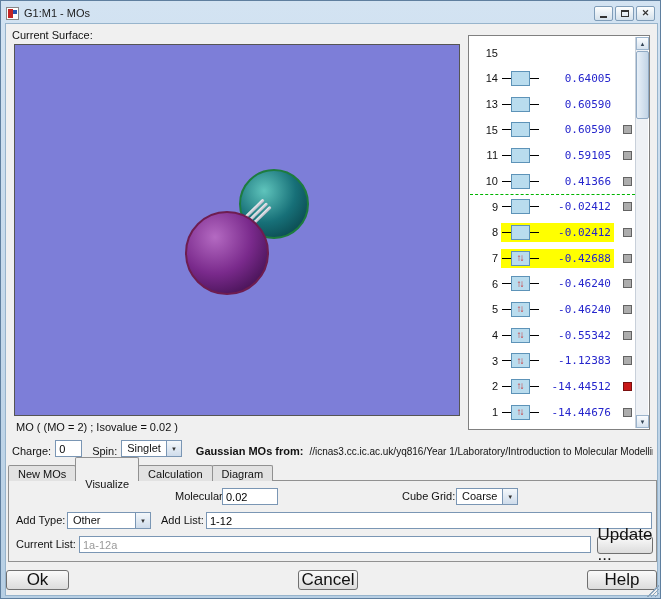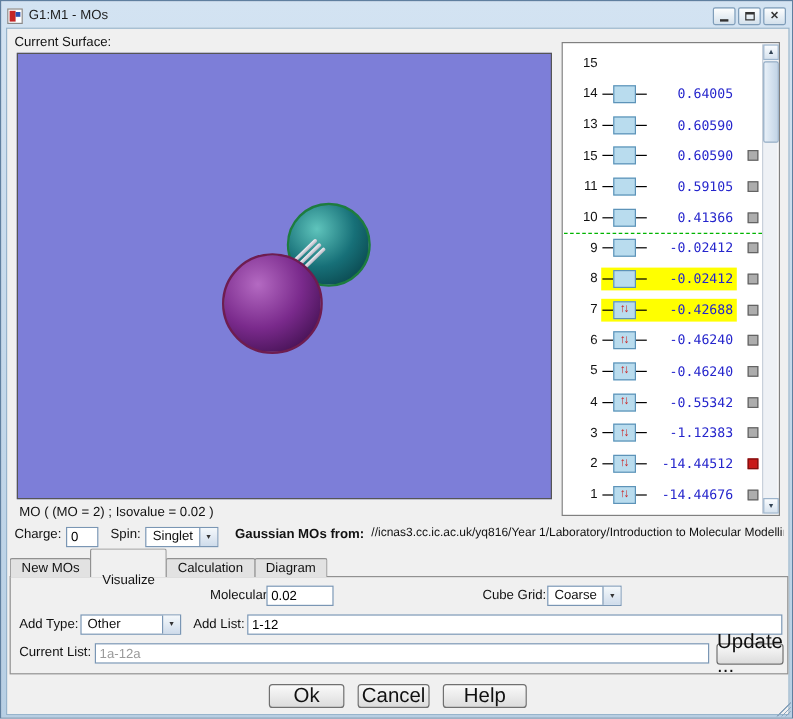--- a/index.html
+++ b/index.html
@@ -55,21 +55,21 @@
   .mo-check { width:9px; height:9px; margin-left:9px; background:#adadad; border:1px solid #636363; flex:0 0 auto; }
   .mo-check.hidden { visibility:hidden; }
   .mo-row.divider::after { content:""; position:absolute; left:-6px; right:0; bottom:-2px; border-top:1px dashed #00b400; }
 
   .scrollbar { position:absolute; top:1px; bottom:1px; right:1px; width:13px; background:#eef1f5; border-left:1px solid #c8d0da; }
   .sb-arrow { position:absolute; left:0; width:13px; height:13px; background:linear-gradient(#fafcfe,#d6e2ee); border:1px solid #9cb4cc; font-size:6px; color:#345; display:flex; align-items:center; justify-content:center; }
   .sb-up { top:0; } .sb-down { bottom:0; }
   .sb-thumb { position:absolute; left:0; top:14px; width:13px; height:68px; background:linear-gradient(90deg,#e8f0f8,#c2d4e6); border:1px solid #90aac4; border-radius:2px; }
 
   
-  .info-bar { position:absolute; left:6px; top:415px; right:4px; height:18px; display:flex; align-items:flex-start; white-space:nowrap; overflow:hidden; }
+  .info-bar { position:absolute; left:6px; top:415px; right:4px; height:18px; display:flex; align-items:flex-end; white-space:nowrap; overflow:hidden; }
   .info-bar .lbl { margin-right:4px; }
   .field { background:#fff; border:1px solid #7a96b4; height:17px; font-family:"Liberation Sans", sans-serif; font-size:11px; padding:0 3px; }
   .charge-input { width:27px; }
   .combo { display:inline-flex; align-items:stretch; border:1px solid #7a96b4; background:#fff; height:17px; }
   .combo .txt { padding:1px 5px 0 5px; font-size:11px; }
   .combo .btn { width:15px; background:linear-gradient(#f4f8fb,#cfdceb); border-left:1px solid #7a96b4; font-size:6px; color:#333; display:flex; align-items:center; justify-content:center; }
   .src-label { font-weight:bold; margin-left:14px; margin-right:6px; }
   .src-path { font-size:10px; overflow:hidden; text-overflow:clip; }
 
   
@@ -93,21 +93,21 @@
   .addlist-input { position:absolute; left:197px; top:0; width:446px; }
 
   .tp-row3 { position:absolute; left:0; top:55px; width:100%; height:18px; }
   .curlist-label { position:absolute; left:7px; top:2px; }
   .curlist-input { position:absolute; left:70px; top:0; width:512px; color:#9a9a9a; }
   .update-btn { position:absolute; left:588px; top:0; width:56px; height:18px; }
 
   .button { background:linear-gradient(#fafafa,#dcdcdc); border:1px solid #707070; border-radius:3px; font-family:"Liberation Sans", sans-serif; font-size:17px; display:flex; align-items:center; justify-content:center; }
 
   
-  .footer { position:absolute; left:0; top:546px; width:100%; display:flex; justify-content:center; gap:11px; }
+  .footer { position:absolute; left:0; top:546px; width:100%; display:flex; justify-content:space-between; gap:11px; }
   .footer .button { height:20px; }
   .ok-btn { width:63px; } .cancel-btn { width:60px; } .help-btn { width:70px; }
 
   .resize-grip { position:absolute; right:1px; bottom:1px; width:12px; height:12px;
     background: linear-gradient(135deg, transparent 50%, #8aa4bc 50%, #8aa4bc 55%, transparent 55%, transparent 65%, #8aa4bc 65%, #8aa4bc 70%, transparent 70%, transparent 80%, #8aa4bc 80%, #8aa4bc 85%, transparent 85%); }
 </style>
 </head>
 <body>
 
 <div class="window">

